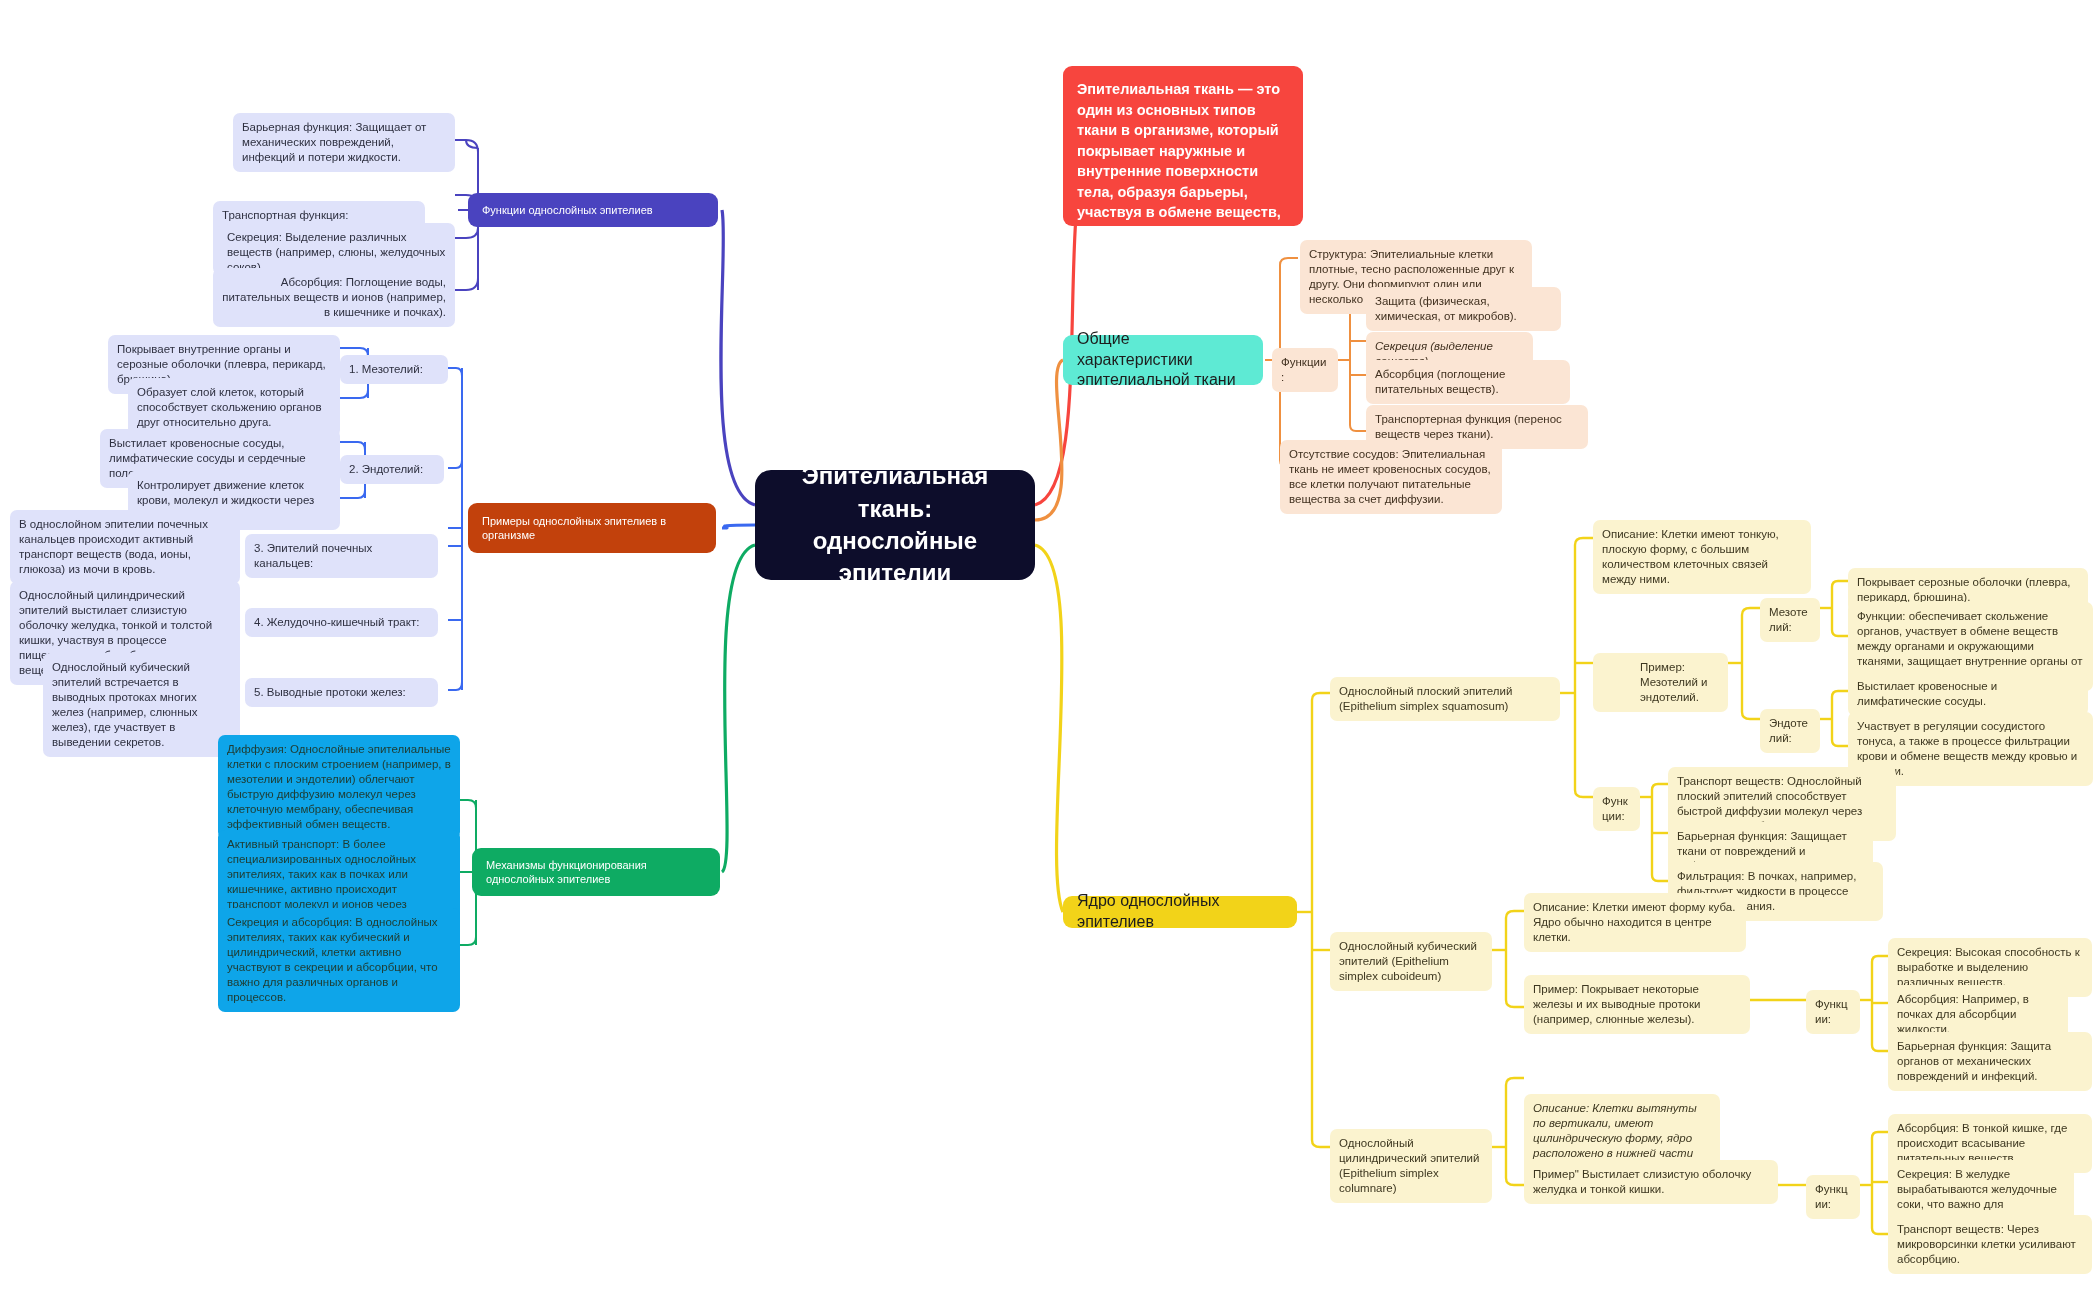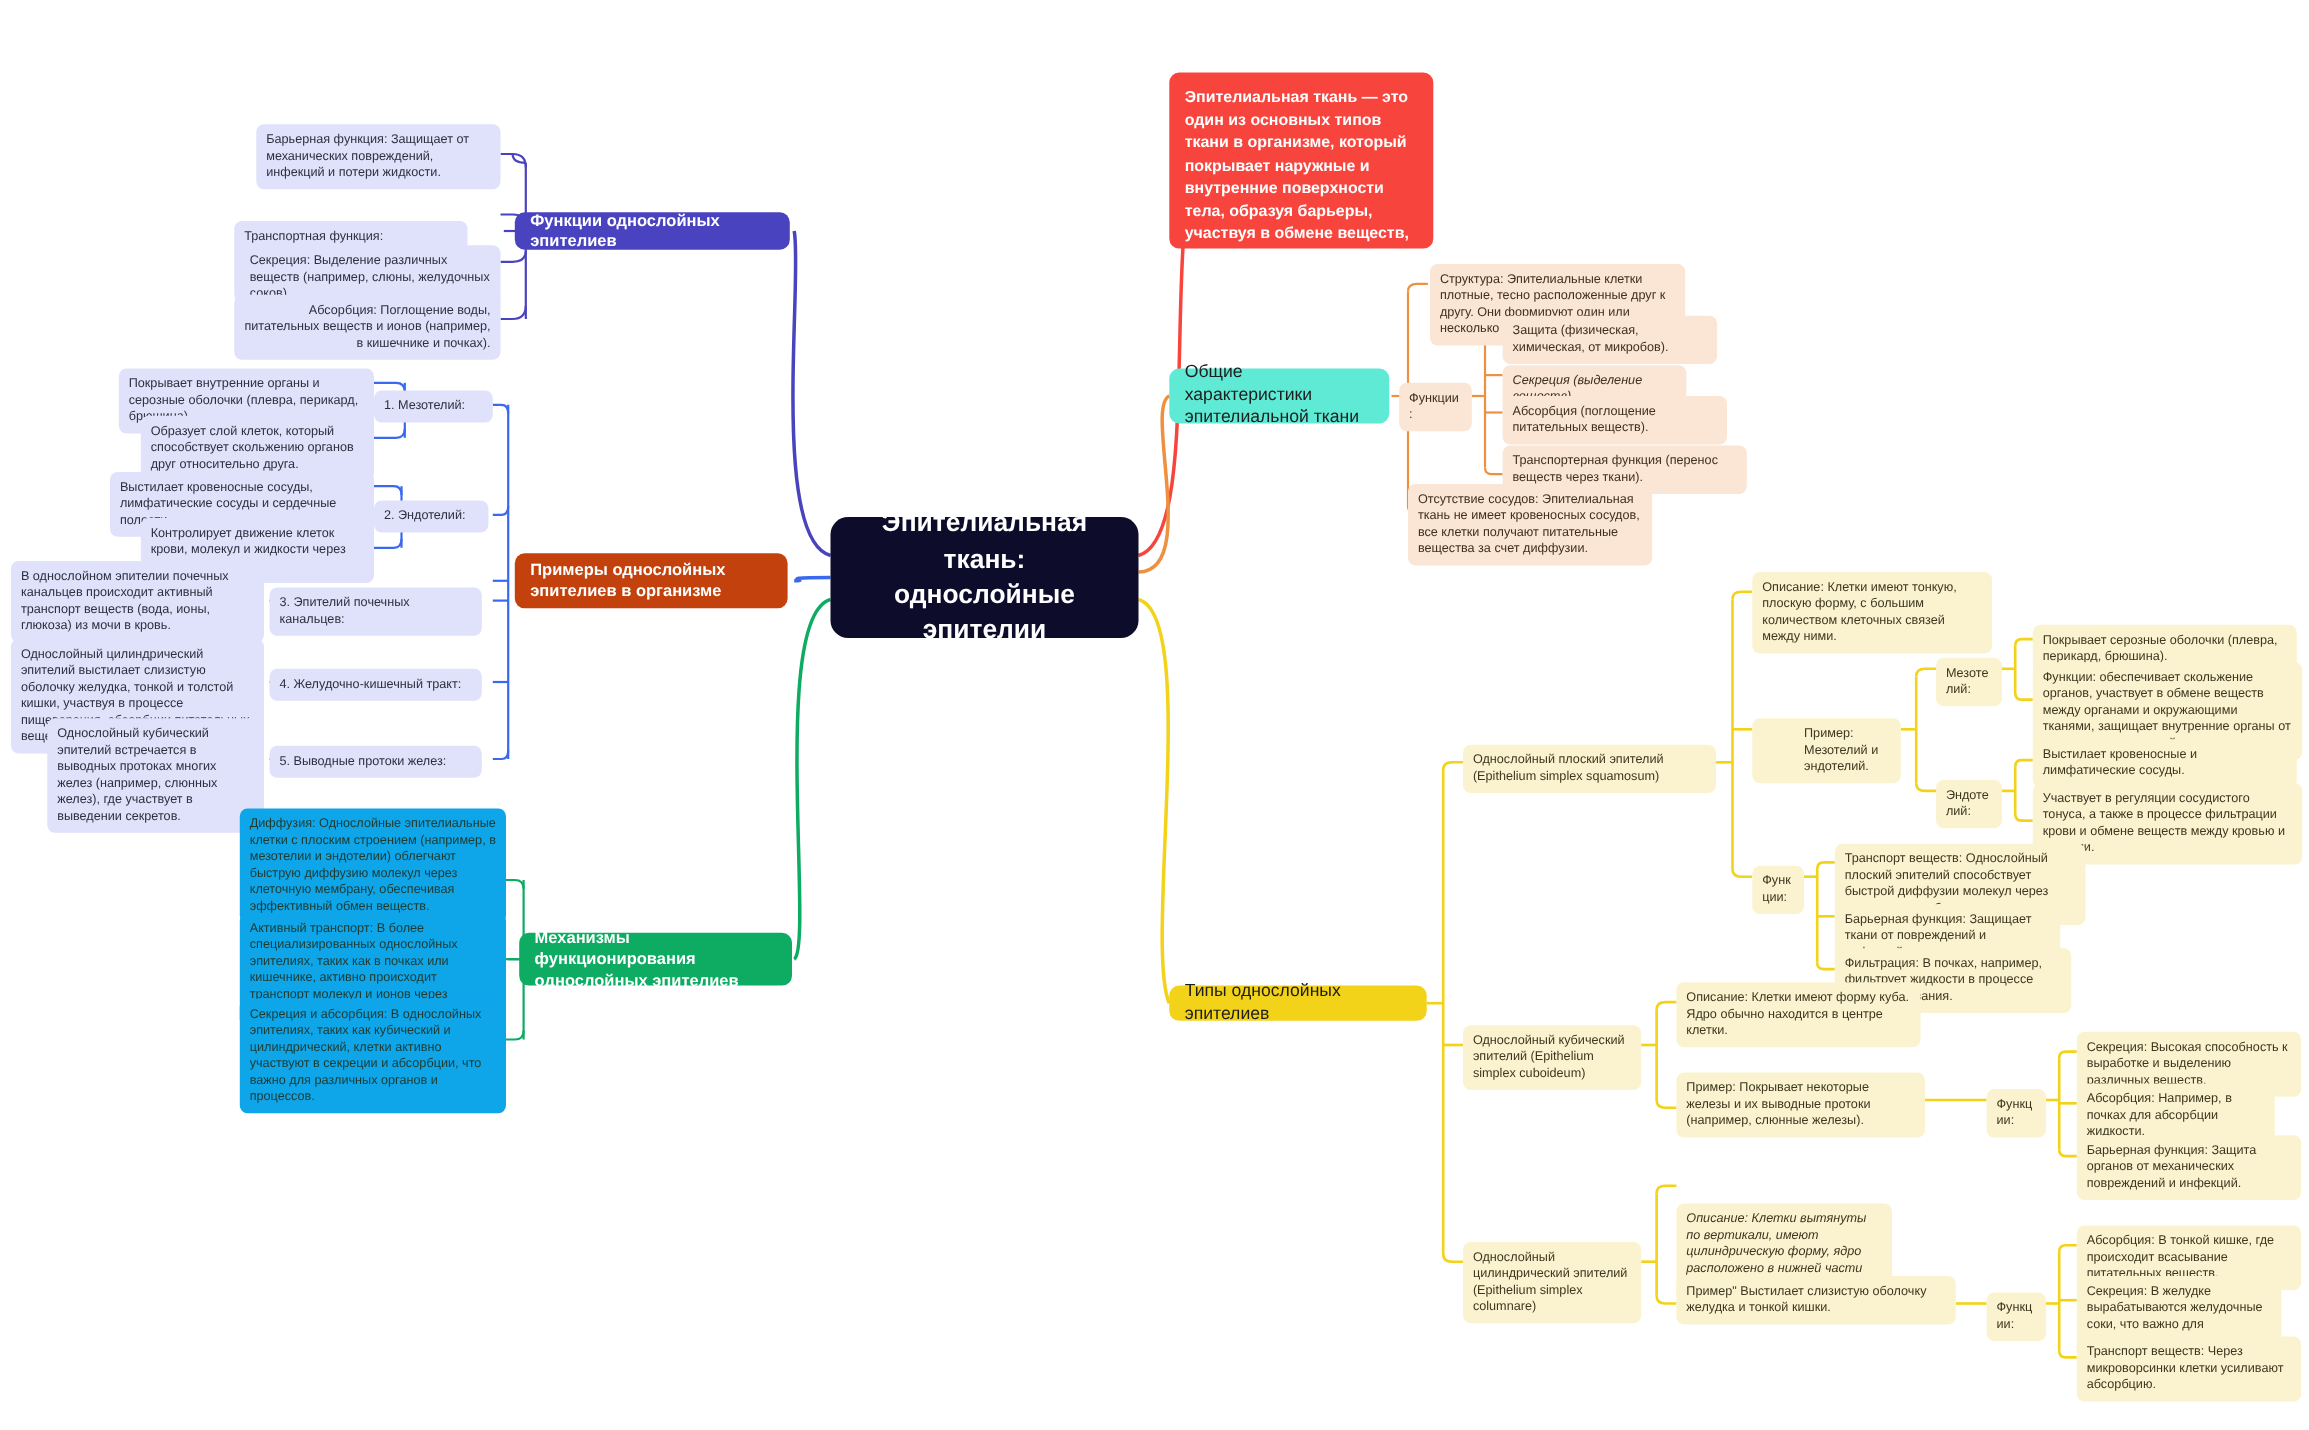--- a/index.html
+++ b/index.html
@@ -47,22 +47,22 @@
     text-align: center;
     display: flex;
     align-items: center;
     justify-content: center;
     line-height: 1.35;
   }
 
   
   .l1 {
     color: #ffffff;
-    font-size: 15px;
-    font-weight: bold;
+    font-size: 11px;
+    font-weight: normal;
     padding: 11px 14px;
     border-radius: 9px;
     display: flex;
     align-items: center;
   }
   .l1.purple   { background: #4a43bf; }
   .l1.blue     { background: #c2410c; }
   .l1.green    { background: #0eab63; }
   .l1.red      { background: #f7453e; font-weight: bold; font-size: 14.5px;
                  align-items: flex-start; line-height:1.42; padding: 13px 14px;}
@@ -251,21 +251,21 @@
 
   <div class="node leaf peach mid" style="left:1272px; top:348px; width:66px;">Функции:</div>
 
   <div class="node leaf peach" style="left:1366px; top:287px; width:195px;">Защита (физическая, химическая, от микробов).</div>
   <div class="node leaf peach" style="left:1366px; top:332px; width:167px;font-style:italic;">Секреция (выделение веществ).</div>
   <div class="node leaf peach" style="left:1366px; top:360px; width:204px;">Абсорбция (поглощение питательных веществ).</div>
   <div class="node leaf peach" style="left:1366px; top:405px; width:222px;">Транспортерная функция (перенос веществ через ткани).</div>
 
   <div class="node leaf peach" style="left:1280px; top:440px; width:222px;">Отсутствие сосудов: Эпителиальная ткань не имеет кровеносных сосудов, все клетки получают питательные вещества за счет диффузии.</div>
 
-  <div class="node l1 yellow" style="left:1063px; top:896px; width:234px; height:32px;">Типы однослойных эпителиев</div>
+  <div class="node l1 yellow" style="left:1063px; top:896px; width:234px; height:32px;">Ядро однослойных эпителиев</div>
 
   <div class="node leaf cream" style="left:1330px; top:677px; width:230px;">Однослойный плоский эпителий (Epithelium simplex squamosum)</div>
   <div class="node leaf cream" style="left:1593px; top:520px; width:218px;">Описание: Клетки имеют тонкую, плоскую форму, с большим количеством клеточных связей между ними.</div>
   <div class="node leaf cream mid" style="left:1593px; top:653px; width:135px;padding-left:47px;">Пример: Мезотелий и эндотелий.</div>
 
   <div class="node leaf cream mid" style="left:1760px; top:598px; width:60px;">Мезотелий:</div>
   <div class="node leaf cream" style="left:1848px; top:568px; width:240px;">Покрывает серозные оболочки (плевра, перикард, брюшина).</div>
   <div class="node leaf cream" style="left:1848px; top:602px; width:245px;">Функции: обеспечивает скольжение органов, участвует в обмене веществ между органами и окружающими тканями, защищает внутренние органы от трения и повреждений.</div>
 
   <div class="node leaf cream mid" style="left:1760px; top:709px; width:60px;">Эндотелий:</div>

